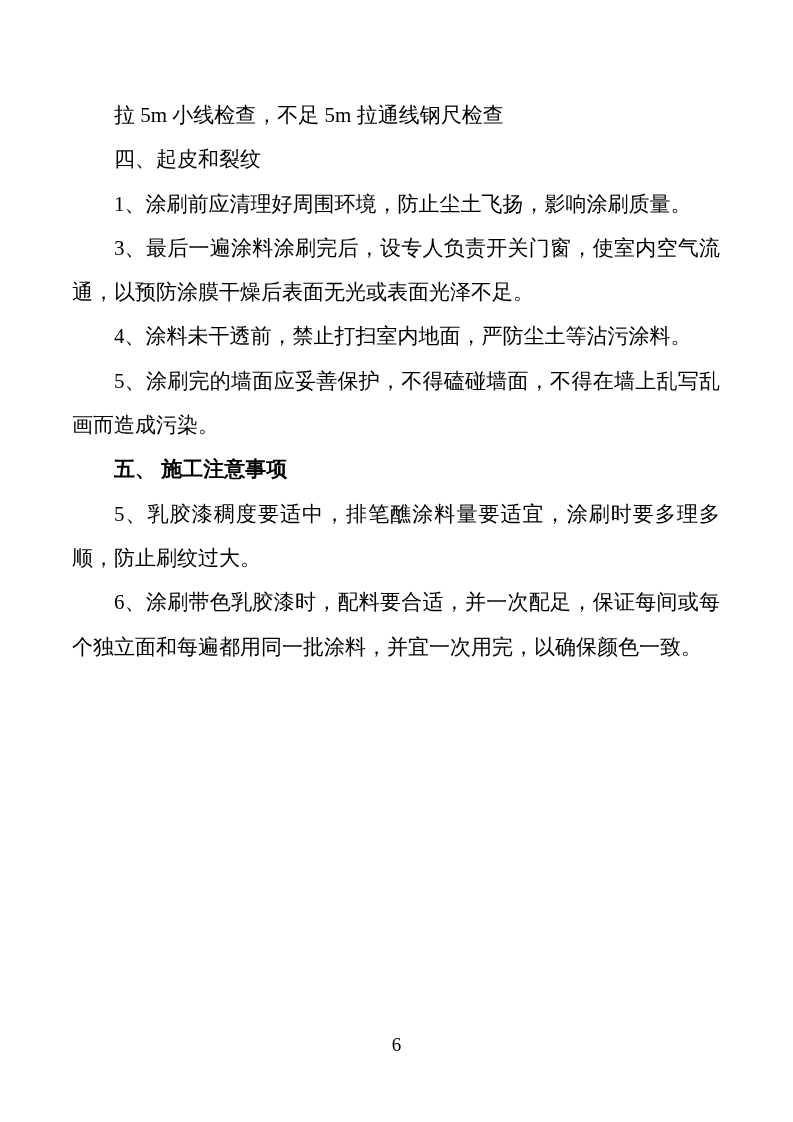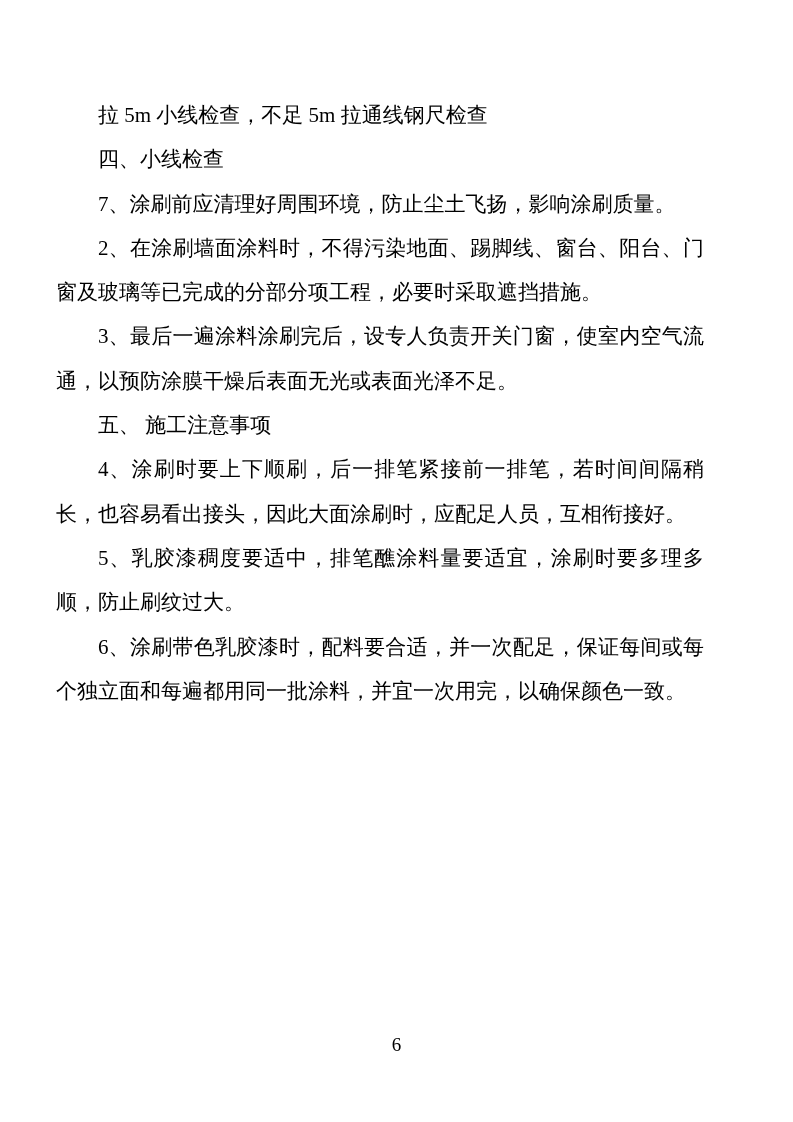--- a/index.html
+++ b/index.html
@@ -15,54 +15,54 @@
   }
   .page {
     position: relative;
     width: 793px;
     height: 1122px;
     background: #ffffff;
     overflow: hidden;
   }
   .content {
     position: absolute;
-    left: 56px;
+    left: 72px;
     top: 93px;
     width: 648px;
   }
   .para {
     margin: 0;
     font-size: 21px;
     line-height: 44.3px;
     text-align: justify;
     text-indent: 42px;
     word-break: break-all;
   }
   .para.bold {
-    font-weight: normal;
+    font-weight: bold;
   }
   .page-number {
     position: absolute;
     top: 1032px;
     left: 0;
     width: 100%;
     text-align: center;
     font-size: 19px;
     line-height: 26px;
   }
 </style>
 </head>
 <body>
 
 <div class="page">
   <div class="content">
     <p class="para">拉 5m 小线检查，不足 5m 拉通线钢尺检查</p>
-    <p class="para">四、小线检查</p>
-    <p class="para">7、涂刷前应清理好周围环境，防止尘土飞扬，影响涂刷质量。</p>
-    <p class="para">2、在涂刷墙面涂料时，不得污染地面、踢脚线、窗台、阳台、门窗及玻璃等已完成的分部分项工程，必要时采取遮挡措施。</p>
+    <p class="para">四、起皮和裂纹</p>
+    <p class="para">1、涂刷前应清理好周围环境，防止尘土飞扬，影响涂刷质量。</p>
     <p class="para">3、最后一遍涂料涂刷完后，设专人负责开关门窗，使室内空气流通，以预防涂膜干燥后表面无光或表面光泽不足。</p>
+    <p class="para">4、涂料未干透前，禁止打扫室内地面，严防尘土等沾污涂料。</p>
+    <p class="para">5、涂刷完的墙面应妥善保护，不得磕碰墙面，不得在墙上乱写乱画而造成污染。</p>
     <p class="para bold">五、 施工注意事项</p>
-    <p class="para">4、涂刷时要上下顺刷，后一排笔紧接前一排笔，若时间间隔稍长，也容易看出接头，因此大面涂刷时，应配足人员，互相衔接好。</p>
     <p class="para">5、乳胶漆稠度要适中，排笔醮涂料量要适宜，涂刷时要多理多顺，防止刷纹过大。</p>
     <p class="para">6、涂刷带色乳胶漆时，配料要合适，并一次配足，保证每间或每个独立面和每遍都用同一批涂料，并宜一次用完，以确保颜色一致。</p>
   </div>
   <div class="page-number">6</div>
 </div>
 
 </body></html>

